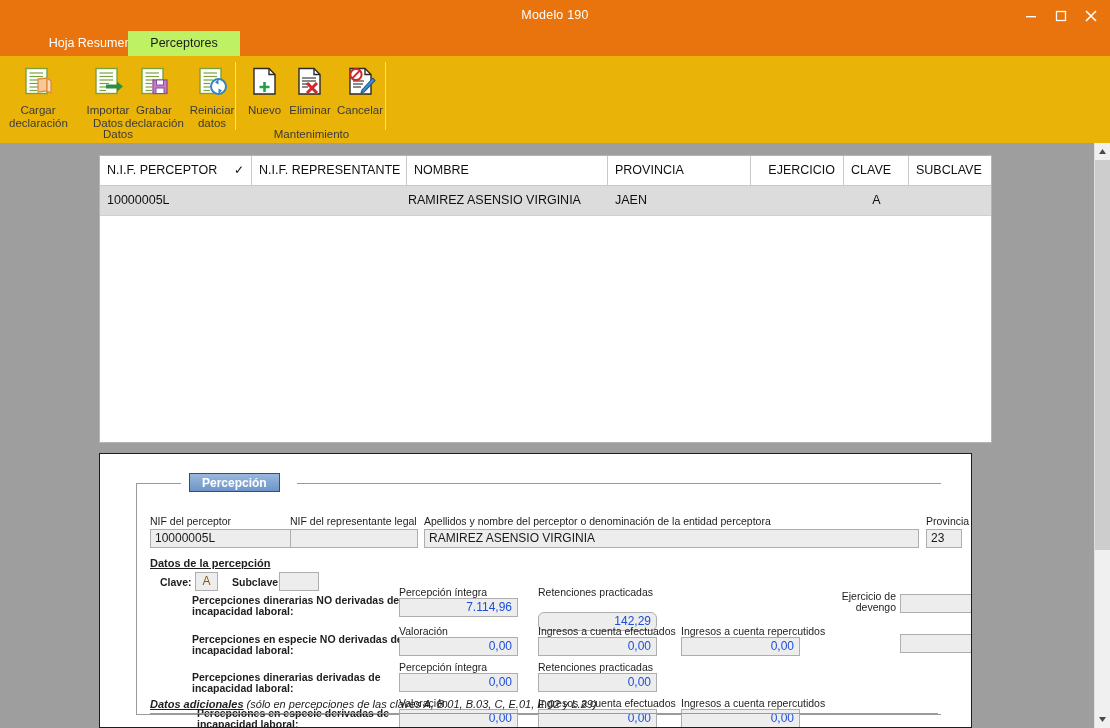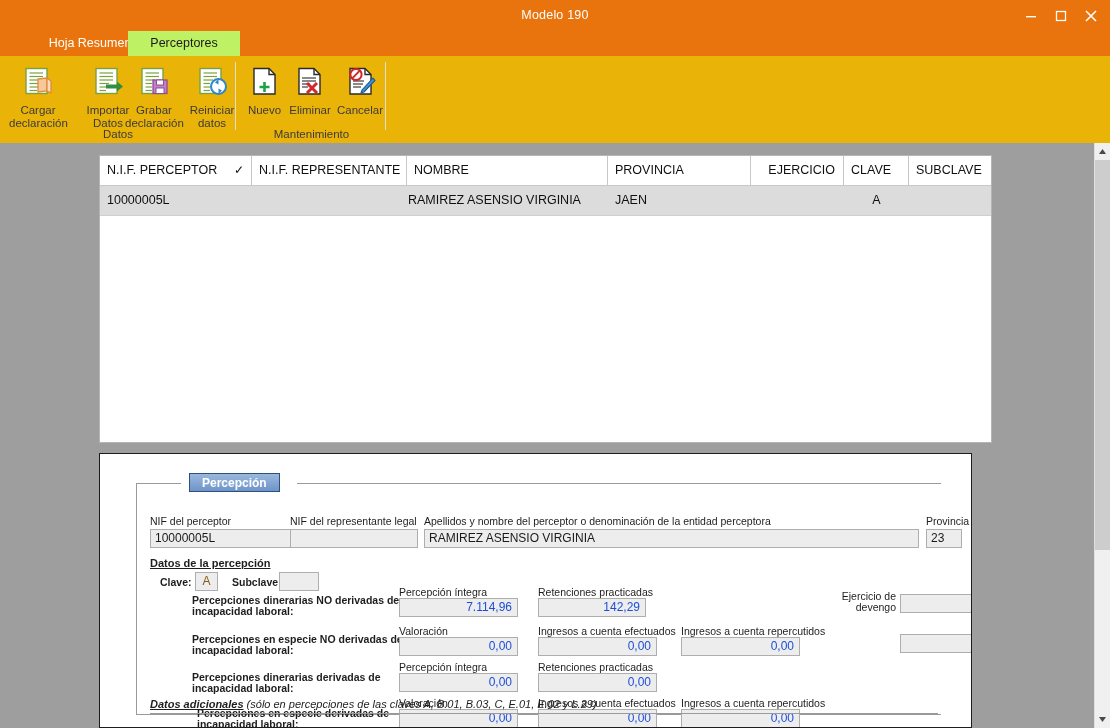--- a/index.html
+++ b/index.html
@@ -396,21 +396,21 @@
       <div class="finput plain" style="left:58px;top:88px;width:23px;text-align:center;padding:0;color:#8a5a12;">A</div>
 
       <div class="flabel b" style="left:95px;top:92px;">Subclave:</div>
       <div class="finput plain" style="left:142px;top:88px;width:40px;"></div>
 
       <div class="flabel b" style="left:55px;top:111px;white-space:pre-line;line-height:11px;">Percepciones dinerarias NO derivadas de
 incapacidad laboral:</div>
       <div class="flabel" style="left:262px;top:102px;">Percepción íntegra</div>
       <div class="finput num" style="left:262px;top:114px;width:119px;">7.114,96</div>
       <div class="flabel" style="left:401px;top:102px;">Retenciones practicadas</div>
-      <div class="finput num" style="left:401px;top:114px;width:108px;">142,29</div>
+      <div class="finput num" style="left:401px;top:128px;width:119px;border-radius:6px;">142,29</div>
 
       <div class="flabel b" style="left:55px;top:150px;white-space:pre-line;line-height:11px;">Percepciones en especie NO derivadas de
 incapacidad laboral:</div>
       <div class="flabel" style="left:262px;top:141px;">Valoración</div>
       <div class="finput num" style="left:262px;top:153px;width:119px;">0,00</div>
       <div class="flabel" style="left:401px;top:141px;">Ingresos a cuenta efectuados</div>
       <div class="finput num" style="left:401px;top:153px;width:119px;">0,00</div>
       <div class="flabel" style="left:544px;top:141px;">Ingresos a cuenta repercutidos</div>
       <div class="finput num" style="left:544px;top:153px;width:119px;">0,00</div>
 

